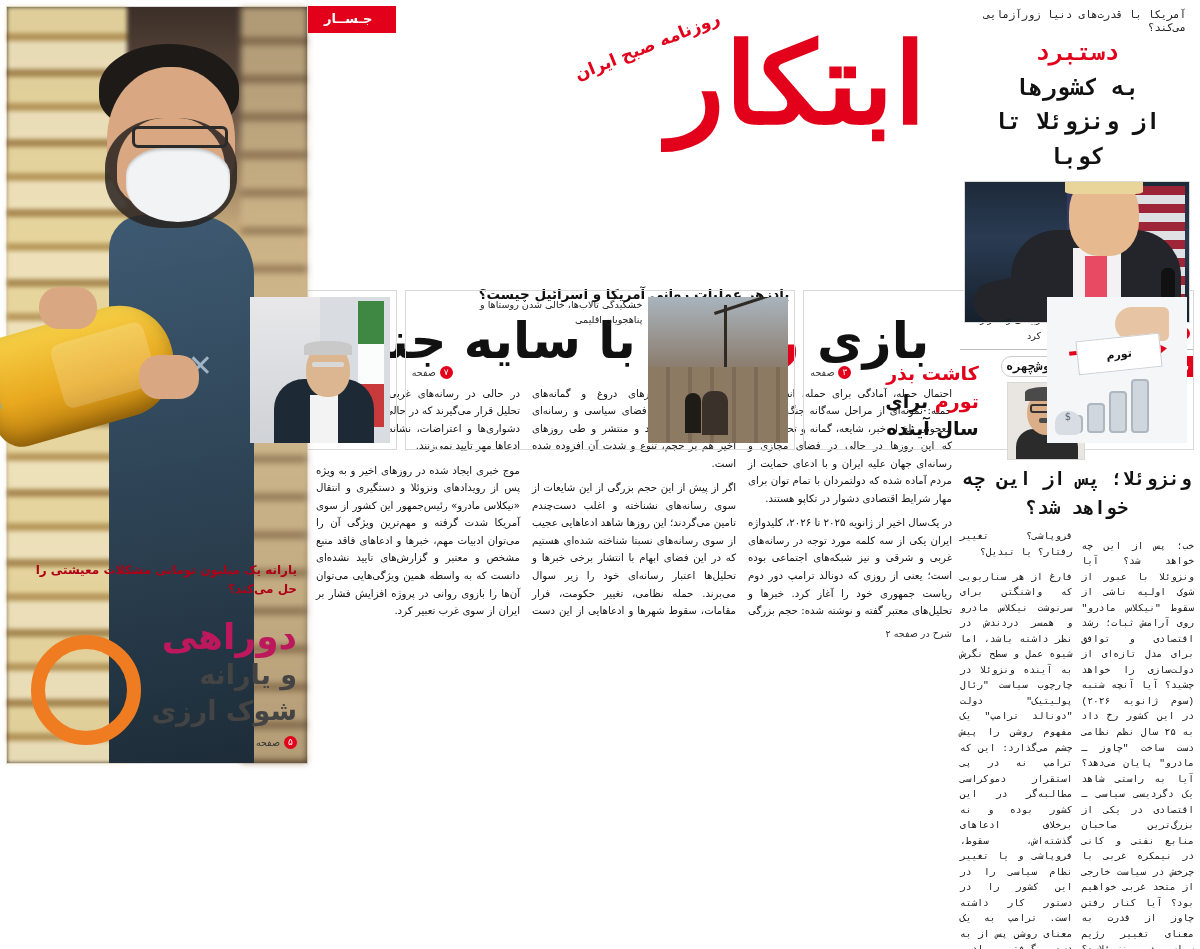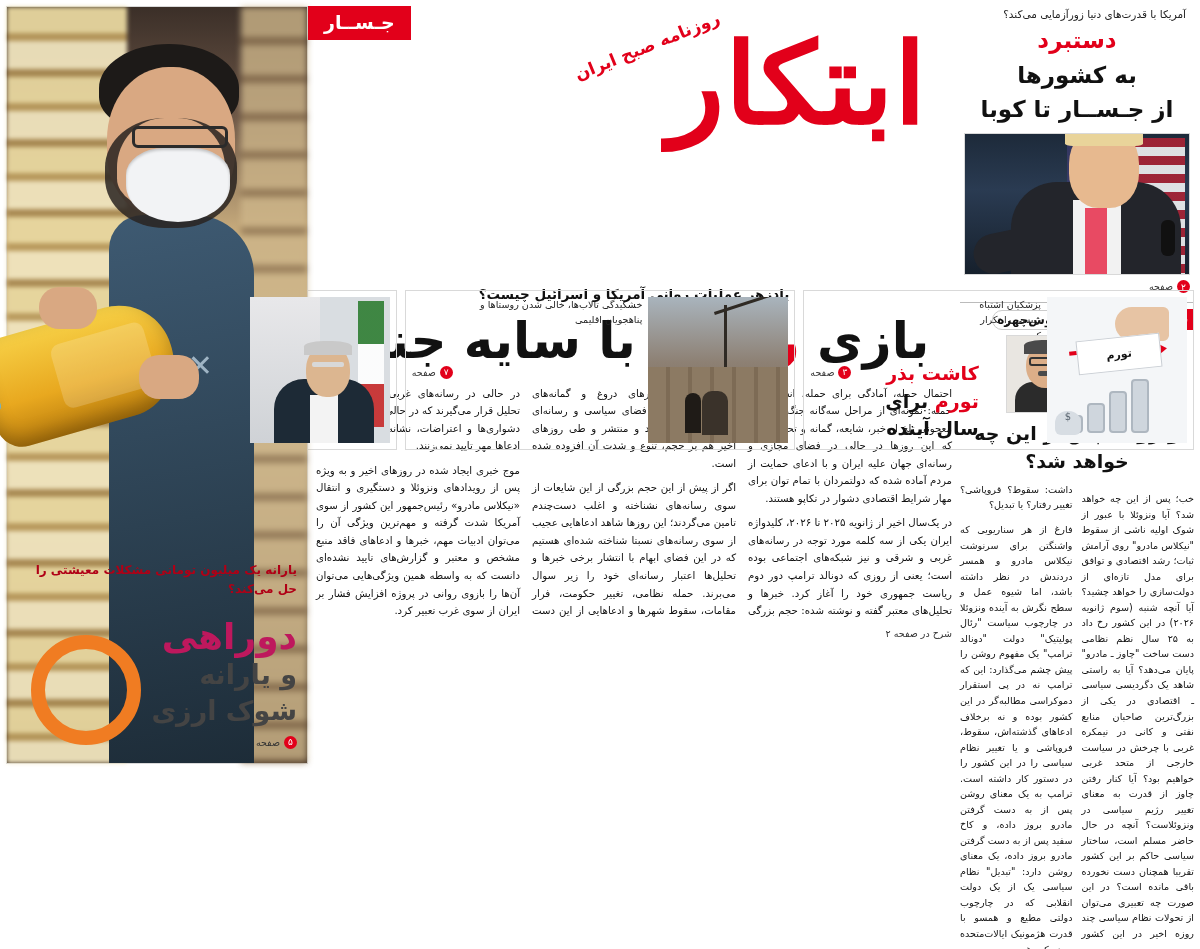--- a/index.html
+++ b/index.html
@@ -25,22 +25,22 @@
   .photo-main {
     width: 520px; height: 100%;
     position: relative;
   }
 
   
   .masthead { width: 418px; position: relative; padding-top: 4px; }
   .jasar-tab {
     position: absolute; top: 0; left: 0;
     background: #e2001a; color: #fff;
-    font-size: 19px; font-weight: bold;
-    padding: 5px 16px 7px 16px;
+    font-size: 13px; font-weight: bold;
+    padding: 5px 24px 7px 16px;
     letter-spacing: 2px;
   }
   .masthead-title {
     position: absolute; top: 22px; right: 40px;
     font-size: 112px; line-height: 1; color: #e2001a;
     font-weight: bold;
     font-family: "DejaVu Serif", "Liberation Serif", serif;
     transform: scaleX(1.05);
   }
   .masthead-sub {
@@ -51,21 +51,21 @@
   }
   .dateblock {
     position: absolute; top: 46px; left: 12px;
     text-align: center; font-size: 11.5px; line-height: 1.75;
     color: #111; width: 112px;
     border-right: 1px solid #e2001a;
     padding-right: 6px;
   }
 
   
-  .leftcol { width: 234px; }
+  .leftcol { width: 234px; font-family: Liberation Mono, monospace; }
   .teaser {
     padding: 0 4px;
   }
   .teaser-kicker { font-size: 10.5px; text-align: right; color:#222; margin: 2px 4px 3px 4px; }
   .teaser-head {
     font-size: 23px; font-weight: bold; line-height: 1.5;
     text-align: center; color: #111;
   }
   .teaser-head .red { color:#e2001a; }
   .teaser-photo {
@@ -270,21 +270,21 @@
         </div>
       </div>
     </div>
 
     <div class="leftcol">
       <div class="teaser">
         <div class="teaser-kicker">آمریکا با قدرت‌های دنیا زورآزمایی می‌کند؟</div>
         <div class="teaser-head">
           <div class="red">دستبرد</div>
           <div>به کشورها</div>
-          <div>از جـســار تا کوبا</div>
+          <div>از ونزوئلا تا کوبا</div>
         </div>
         <div class="teaser-photo box">
           <div class="art trump">
             <div class="flag"></div>
               <div class="flag2"></div>
             <div class="arm"></div>
               <div class="suit"></div>
             <div class="shirt"></div>
               <div class="tie"></div>
             <div class="head"></div>

